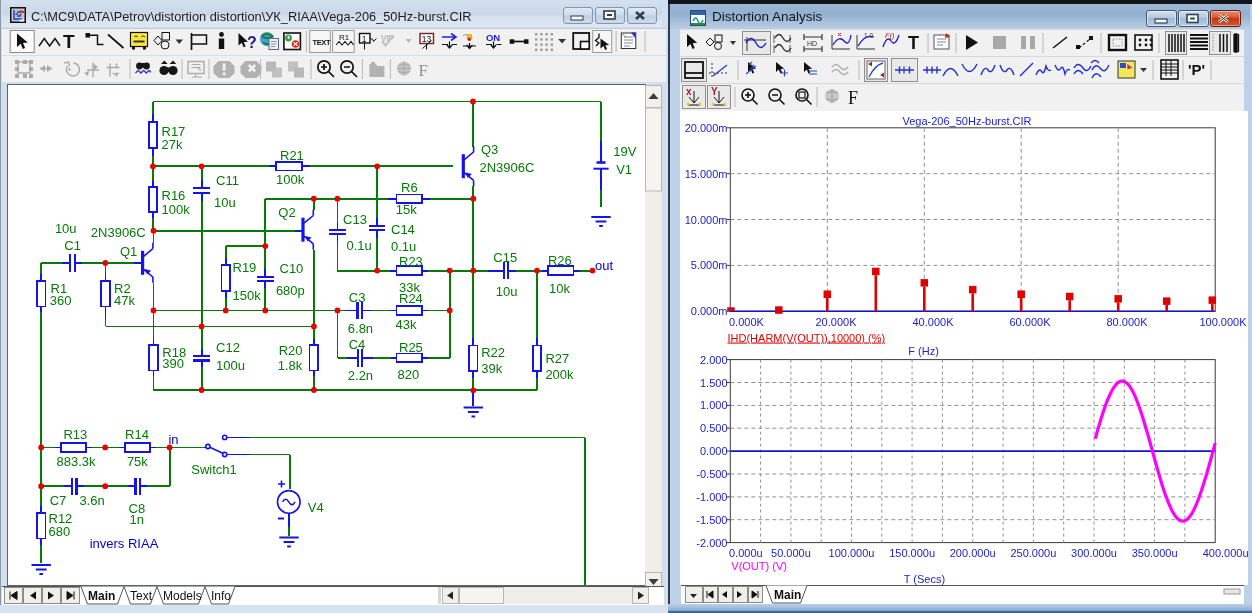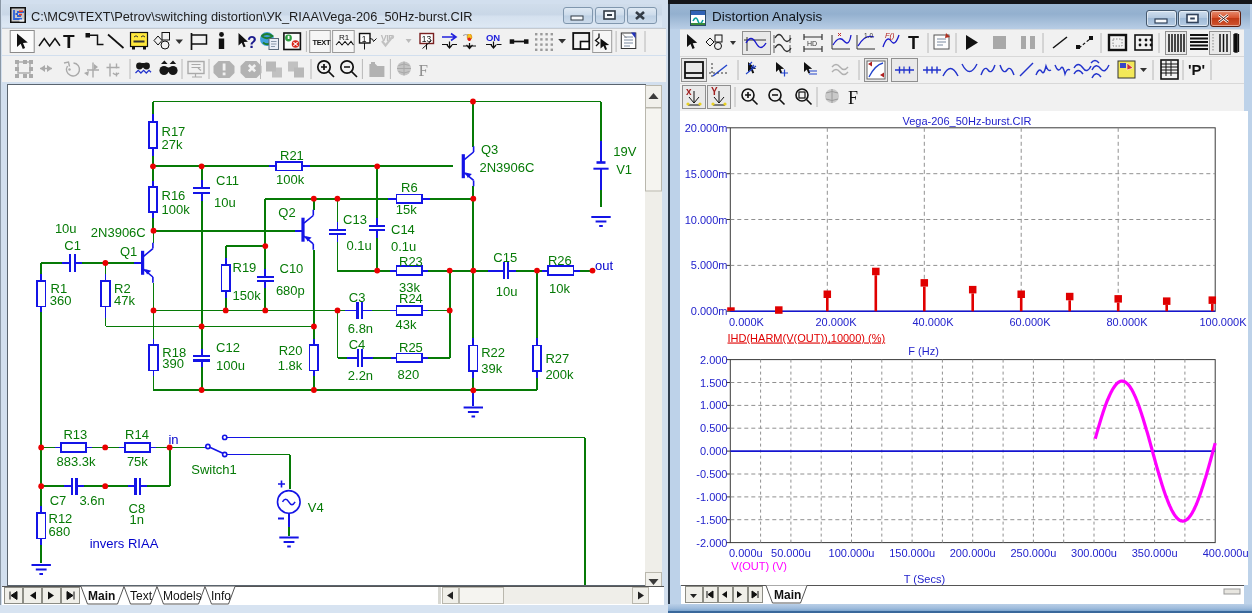--- a/index.html
+++ b/index.html
@@ -30,21 +30,21 @@
 <div class="abs tbar" style="left:2px;top:4px;width:660px;height:23px;background:linear-gradient(#d0ddeb,#c9d7e7 45%,#d5e1ef 55%,#dde8f4);"></div>
 <svg class="abs" style="left:10px;top:7px" width="16" height="16">
  <rect x="0" y="0" width="16" height="16" fill="#101010"></rect>
  <rect x="1.5" y="1.5" width="13" height="13" fill="#c9c9c9"></rect>
  <path d="M4 3v10M7 5h7M7 9h4M4 12h8" stroke="#2e62d8" stroke-width="1.8" fill="none"></path>
  <rect x="9" y="3.5" width="4" height="1.6" fill="#e03a2a"></rect>
     <rect x="9" y="6.8" width="3" height="1.6" fill="#e03a2a"></rect>
  <rect x="5.5" y="6" width="2.5" height="2" fill="#2e62d8"></rect>
  <rect x="9.5" y="12.5" width="4.5" height="2" fill="#f0f0f0"></rect>
 </svg>
-<div class="abs" style="left:31px;top:9px;font-size:12.8px;color:#1c1c1c;white-space:nowrap;">C:\MC9\TEXT\Petrov\switching distortion\УК_RIAA\Vega-206_50Hz-burst.CIR</div>
+<div class="abs" style="left:31px;top:9px;font-size:12.8px;color:#1c1c1c;white-space:nowrap;">C:\MC9\DATA\Petrov\distortion distortion\УК_RIAA\Vega-206_50Hz-burst.CIR</div>
 <div class="abs capbtn" id="lt-min"></div>
 <div class="abs capbtn" id="lt-max"></div>
 <div class="abs capbtn" id="lt-cls"></div>
 <svg class="abs" style="left:563px;top:7px" width="95" height="17">
  <rect x="8" y="9" width="12" height="4" fill="#f6f9fc" stroke="#333c46"></rect>
  <rect x="41" y="4" width="11" height="8" fill="#f6f9fc" stroke="#333c46" stroke-width="1.6"></rect>
  <rect x="44" y="7" width="5" height="2" fill="#333c46"></rect>
  <path d="M73 5l8 7M81 5l-8 7" stroke="#333c46" stroke-width="2.6"></path>
 </svg>
 <svg class="abs" style="left:2px;top:28px" width="664" height="27" font-family="Liberation Sans">

